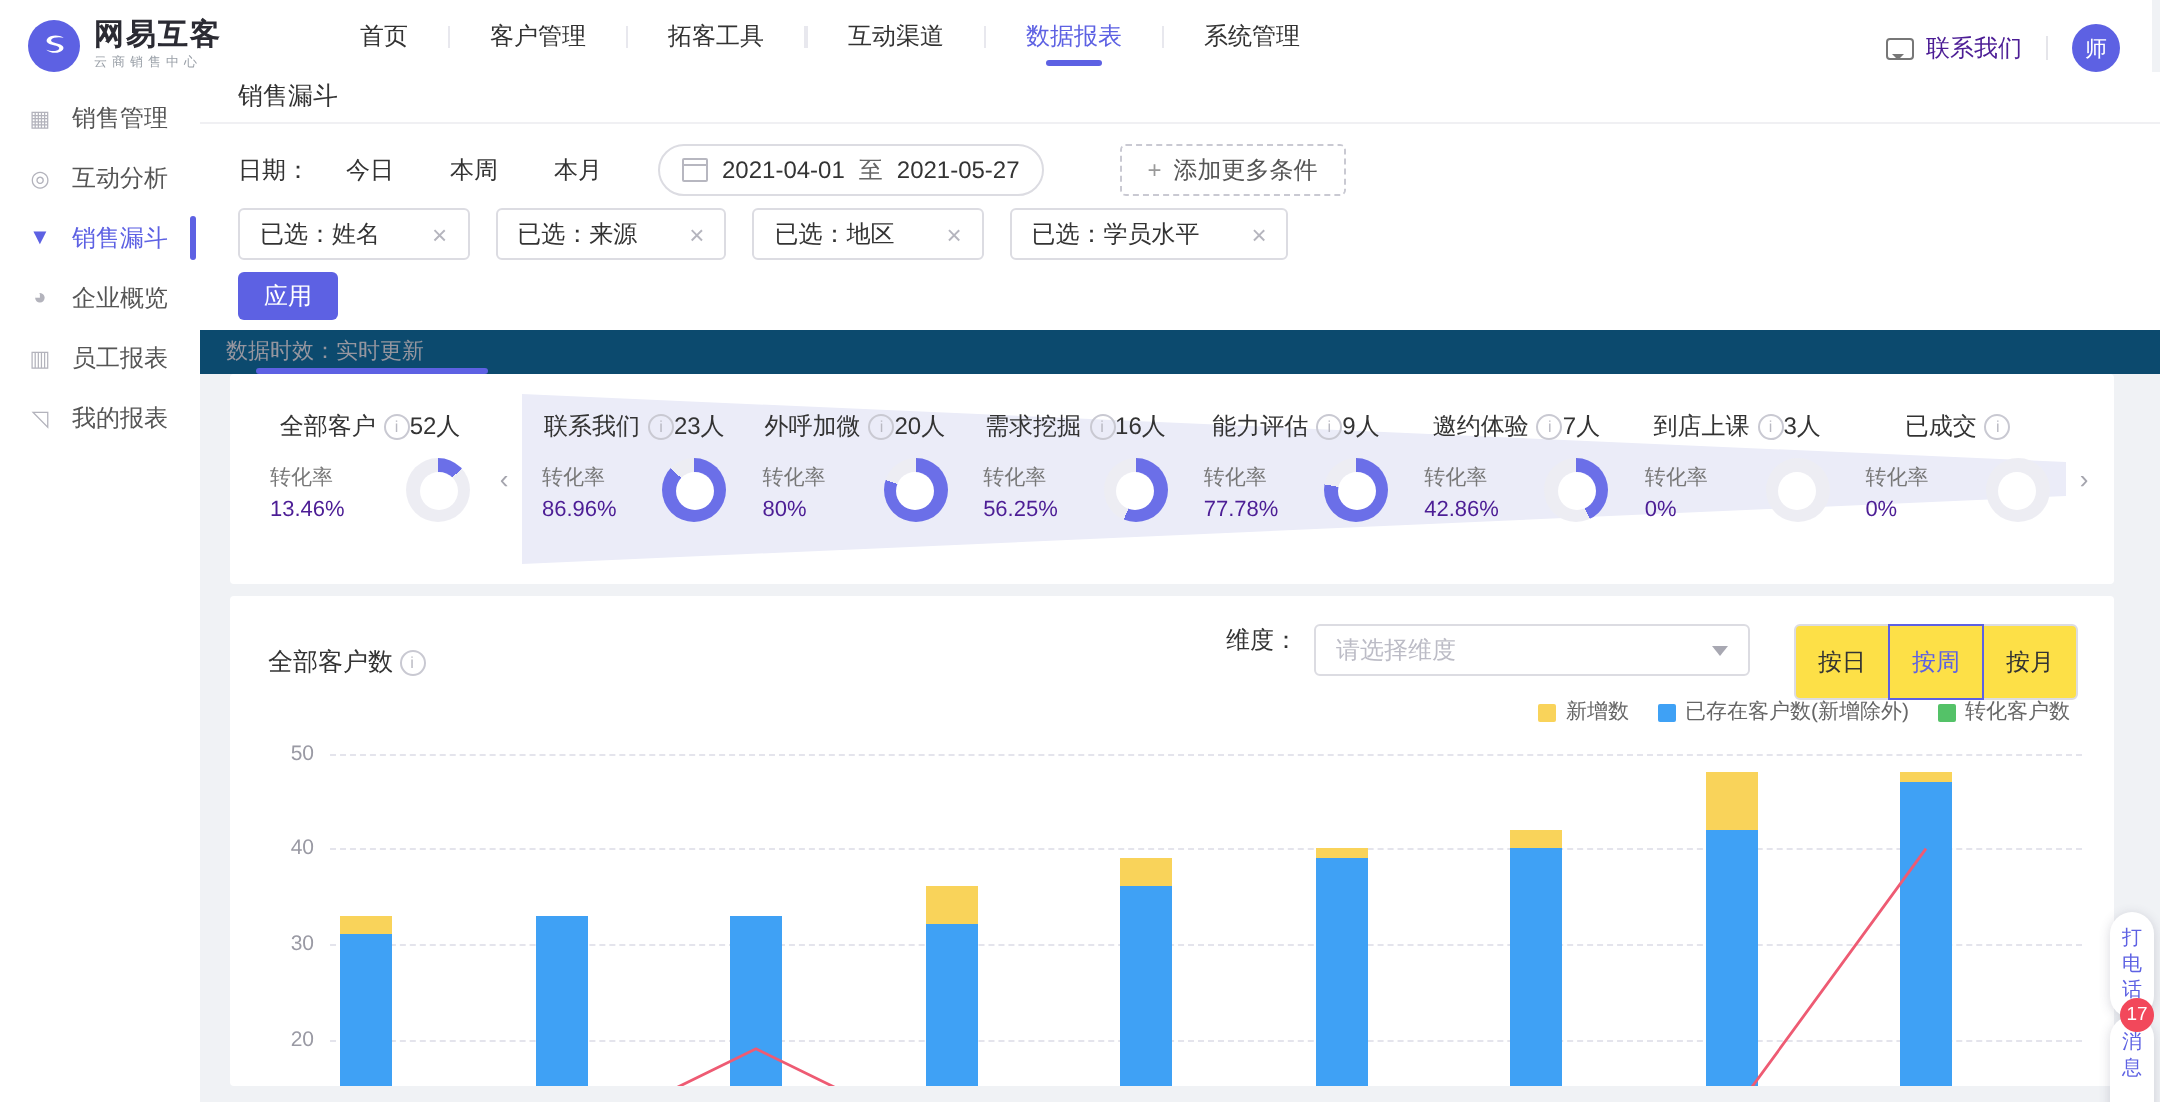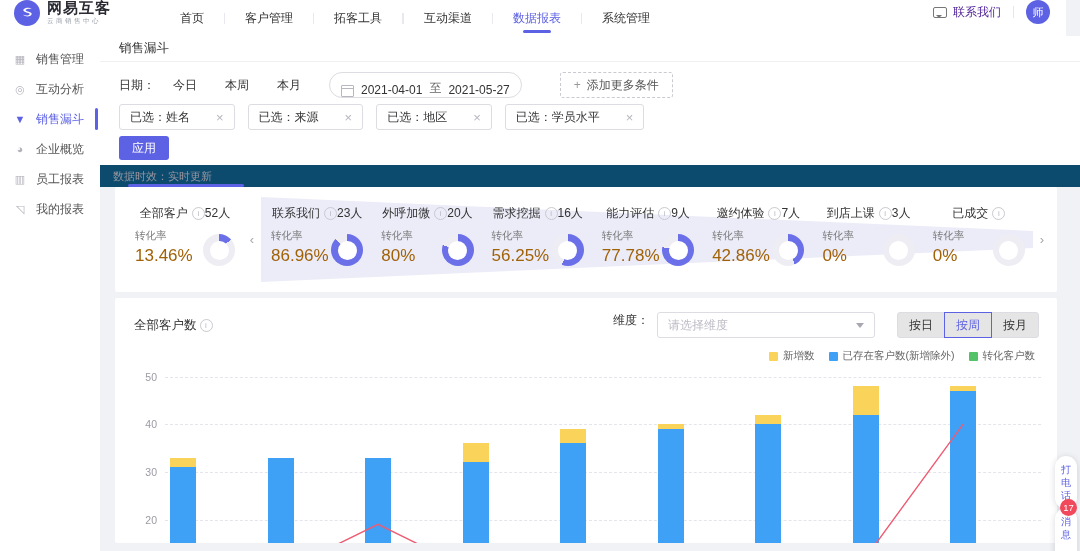--- a/index.html
+++ b/index.html
@@ -2,21 +2,21 @@
 <html><head>
 <meta charset="utf-8">
 <style>
   html,body{margin:0;padding:0}
   body{
     width:1080px;height:551px;overflow:hidden;position:relative;
     background:#f0f2f5;color:#333;
     font-family:"Liberation Sans","DejaVu Sans",sans-serif;font-size:12px;
   }
   
-  .topbar{position:absolute;top:0;left:0;right:14px;height:36px;background:#fff;display:flex;align-items:flex-start;z-index:5}
+  .topbar{position:absolute;top:0;left:0;right:4px;height:36px;background:#fff;display:flex;align-items:flex-end;z-index:5}
   .logo{display:flex;align-items:center;gap:7px;padding-left:14px;width:120px;cursor:pointer}
   .logo-text .t1{font-size:15px;font-weight:bold;letter-spacing:1px;color:#2b2b33;line-height:15px}
   .logo-text .t2{font-size:6.5px;color:#9aa0a8;letter-spacing:2.5px;margin-top:2px}
   .topnav{display:flex;align-items:center;height:100%;margin-left:26px}
   .topnav .item{padding:0 20px;height:100%;display:flex;align-items:center;position:relative;cursor:pointer;color:#333}
   .topnav .sep{width:1px;height:11px;background:#e8e8ee}
   .topnav .item.active{color:#5d61e3}
   .topnav .item.active::after{content:"";position:absolute;left:50%;transform:translateX(-50%);bottom:3px;width:28px;height:3px;border-radius:2px;background:#5d61e3}
   .top-right{margin-left:auto;display:flex;align-items:center;gap:12px;padding-right:16px}
   .contact{display:flex;align-items:center;gap:6px;color:#4c1d95;cursor:pointer}
@@ -31,21 +31,21 @@
   .side-item.active{color:#5d61e3}
   .side-item.active .ic{color:#5d61e3}
   .side-item.active::after{content:"";position:absolute;right:2px;top:4px;bottom:4px;width:3px;border-radius:2px;background:#5d61e3}
   
   .main{position:absolute;left:100px;top:36px;right:0;bottom:0;background:#f0f2f5}
   .page-title{background:#fff;height:25px;line-height:25px;padding-left:19px;border-bottom:1px solid #f0f0f3;font-size:12.5px;color:#333}
   .filter{background:#fff;padding:10px 0 5px 19px}
   .frow{display:flex;align-items:center}
   .flabel{margin-right:18px;color:#333}
   .quick{margin-right:28px;cursor:pointer}
-  .datebox{display:flex;align-items:flex-end;gap:7px;border:1px solid #dcdce2;border-radius:13px;height:24px;padding:0 11px;margin-right:38px;cursor:pointer}
+  .datebox{display:flex;align-items:center;gap:7px;border:1px solid #dcdce2;border-radius:13px;height:24px;padding:0 11px;margin-right:38px;cursor:pointer}
   .cal{width:11px;height:10px;border:1px solid #b7b7c0;border-radius:1px;position:relative}
   .cal::before{content:"";position:absolute;left:0;right:0;top:2px;height:1px;background:#b7b7c0}
   .addmore{border:1px dashed #c9c9d2;border-radius:3px;height:24px;display:flex;align-items:center;padding:0 13px;color:#555;cursor:pointer;gap:6px}
   .plus{color:#999}
   .chips{margin-top:6px;display:flex;gap:13px}
   .chip{border:1px solid #dcdce2;border-radius:3px;height:24px;display:flex;align-items:center;padding:0 10px;gap:26px;background:#fff}
   .chip .x{color:#b5b5be;cursor:pointer;font-size:13px;line-height:13px}
   .applybtn{margin-top:6px;background:#5d61e3;color:#fff;border:none;border-radius:3px;height:24px;padding:0 13px;font-size:12px;cursor:pointer;font-family:inherit}
   .banner{position:relative;height:22px;line-height:22px;background:#0c4a6e;color:#96969f;font-size:11px;padding-left:13px}
   .banner::after{content:"";position:absolute;left:28px;bottom:0;width:116px;height:3px;border-radius:2px;background:#5d61e3}
@@ -53,37 +53,37 @@
   .funnel-card{background:#fff;margin:0 23px 0 15px;height:105px;display:flex;align-items:stretch;padding:10px 6px 10px 10px;box-sizing:border-box;border-radius:2px;overflow:hidden}
   .stage{box-sizing:border-box;padding:8px 8px 0 10px;position:relative;z-index:1}
   .stage1{width:118px}
   .r1{display:flex;justify-content:center;align-items:center;font-size:12px;color:#333}
   .sname{display:flex;align-items:center;gap:4px;white-space:nowrap}
   .info{display:inline-block;width:11px;height:11px;border:1px solid #c9c9d2;border-radius:50%;color:#b9b9c2;font-size:8px;line-height:11px;text-align:center;cursor:pointer}
   .info::before{content:"i"}
   .cnt{color:#333;white-space:nowrap}
   .r2{display:flex;justify-content:space-between;align-items:flex-end;margin-top:7px}
   .rl{font-size:10.5px;color:#777}
-  .rv{font-size:17px;color:#a16207;margin-top:3px;white-space:nowrap}
+  .rv{font-size:11px;color:#4c1d95;margin-top:3px;white-space:nowrap}
   .donut{width:32px;height:32px;border-radius:50%;background:conic-gradient(#6b6fe8 calc(var(--p,0)*1%),#ededf3 0);display:grid;place-items:center;flex:none}
   .donut::after{content:"";width:19px;height:19px;border-radius:50%;background:#fff}
   .chev{width:18px;display:grid;place-items:center;color:#a5a5ae;font-size:13px;cursor:pointer;flex:none}
   .fzone{flex:1;display:flex;position:relative}
   .fzone::before{content:"";position:absolute;inset:0;background:#ebecf8;clip-path:polygon(0 0,100% 40%,100% 60%,0 100%)}
   .fzone .stage{flex:1;min-width:0}
   
   .chart-card{background:#fff;margin:6px 23px 0 15px;height:245px;position:relative;border-radius:2px;overflow:hidden}
   .chead{display:flex;align-items:center;padding:14px 18px 0 19px}
   .ctitle{display:flex;gap:3px;align-items:center;font-size:12.5px;color:#333}
   .cctrl{margin-left:auto;display:flex;align-items:flex-start}
   .dimlabel{margin-right:8px;color:#333}
   .select{width:218px;height:26px;border:1px solid #dcdce2;border-radius:3px;display:flex;align-items:center;justify-content:space-between;padding:0 10px;color:#bcbcc6;box-sizing:border-box;cursor:pointer}
   .caret{width:0;height:0;border-left:4px solid transparent;border-right:4px solid transparent;border-top:5px solid #a8a8b2}
   .btngroup{display:flex;margin-left:22px}
-  .gbtn{height:26px;min-width:46px;padding:0 11px;border:1px solid #dcdce2;background:#e5e5e5;display:grid;place-items:center;margin-left:-1px;cursor:pointer;font-size:12px;color:#333;box-sizing:border-box;font-family:inherit}
+  .gbtn{height:38px;min-width:46px;padding:0 11px;border:1px solid #dcdce2;background:#fde047;display:grid;place-items:center;margin-left:-1px;cursor:pointer;font-size:12px;color:#333;box-sizing:border-box;font-family:inherit}
   .gbtn:first-child{border-radius:3px 0 0 3px;margin-left:0}
   .gbtn:last-child{border-radius:0 3px 3px 0}
   .gbtn.active{border-color:#5d61e3;color:#5d61e3;position:relative;z-index:1}
   .legend{position:absolute;right:22px;top:51px;display:flex;gap:14px;align-items:center}
   .litem{display:flex;align-items:center;gap:5px;font-size:10.5px;color:#666;cursor:pointer}
   .sq{width:9px;height:9px;border-radius:1px}
   .plot{position:absolute;left:14px;right:16px;top:72px;bottom:0;overflow:hidden}
   .gl{position:absolute;left:36px;right:0;height:0;border-top:1px dashed #e4e4ec}
   .ylab{position:absolute;left:0;width:28px;text-align:right;font-size:10.5px;color:#9a9aa4}
   .seg{position:absolute}

